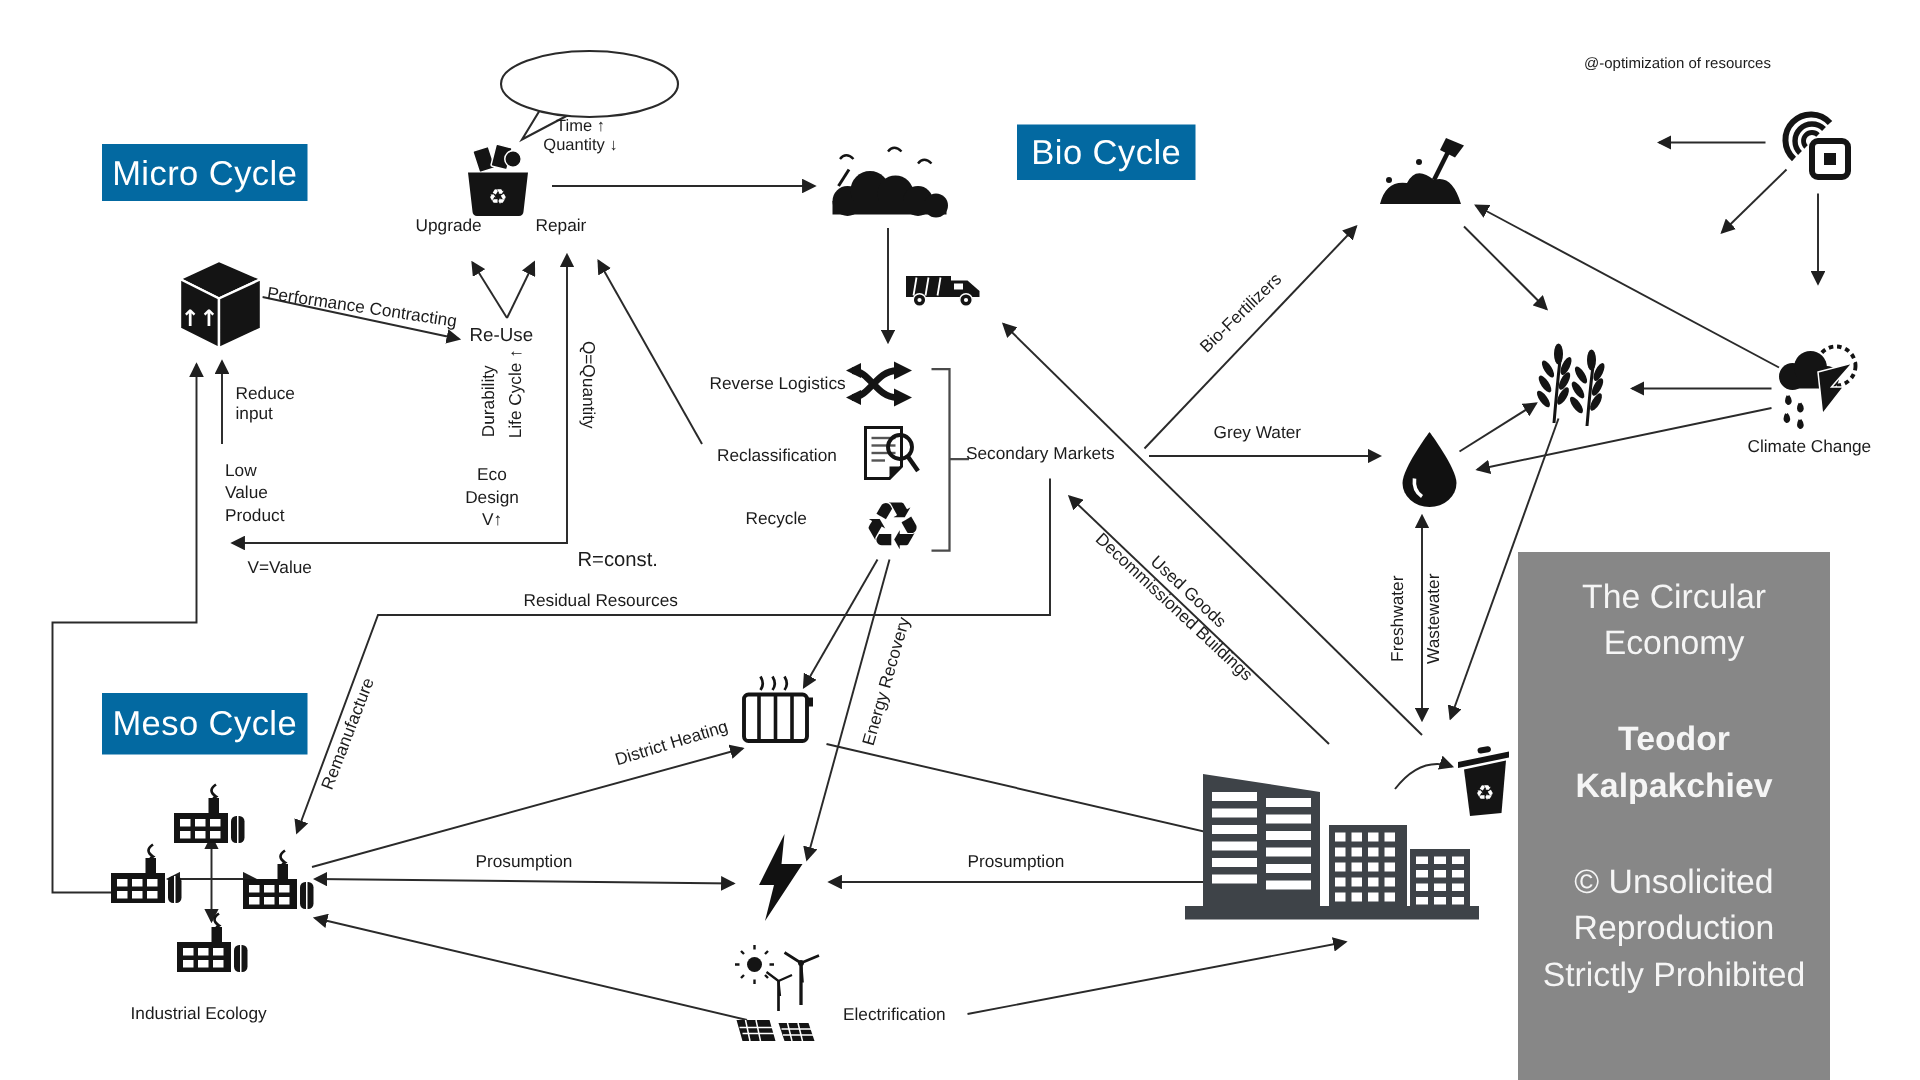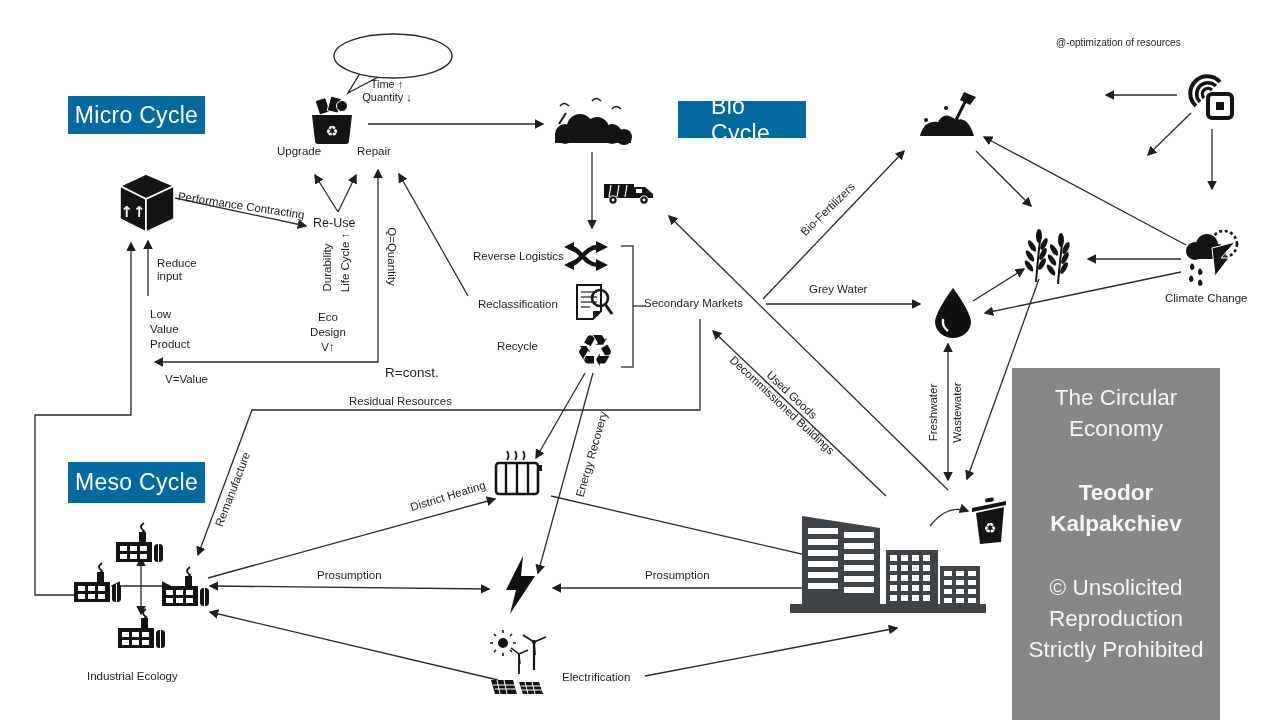--- a/index.html
+++ b/index.html
@@ -309,21 +309,21 @@
       <polygon points="6,12 40,5 40,9 6,16" fill="#141414"></polygon>
       <rect x="19" y="2" width="9" height="4" rx="2" fill="#141414" transform="rotate(-10 23 4)"></rect>
       <polygon points="10,17 38,11 35,46 14,48" fill="#141414"></polygon>
       <text x="24" y="37" font-size="14" text-anchor="middle" fill="#ffffff" style="font-family:'DejaVu Sans',sans-serif">♻</text>
     </g>
   </svg>
 
   <div class="title-box" style="left:68px;top:96px;width:137px;height:38px;">
       <span>Micro Cycle</span>
     </div>
-  <div class="title-box" style="left:678px;top:101px;width:95px;height:37px;padding-left:33px;">
+  <div class="title-box" style="left:678px;top:83px;width:119px;height:37px;">
       <span>Bio Cycle</span>
     </div>
   <div class="title-box" style="left:68px;top:462px;width:137px;height:41px;text-align:center;">
       <span>Meso Cycle</span>
     </div>
 
   <div class="panel" style="left:1012px;top:368px;width:208px;height:360px;padding-top:14px;box-sizing:border-box;">
     <p>The Circular Economy</p>
     <p class="bold">Teodor Kalpakchiev</p>
     <p>© Unsolicited Reproduction Strictly Prohibited</p>

